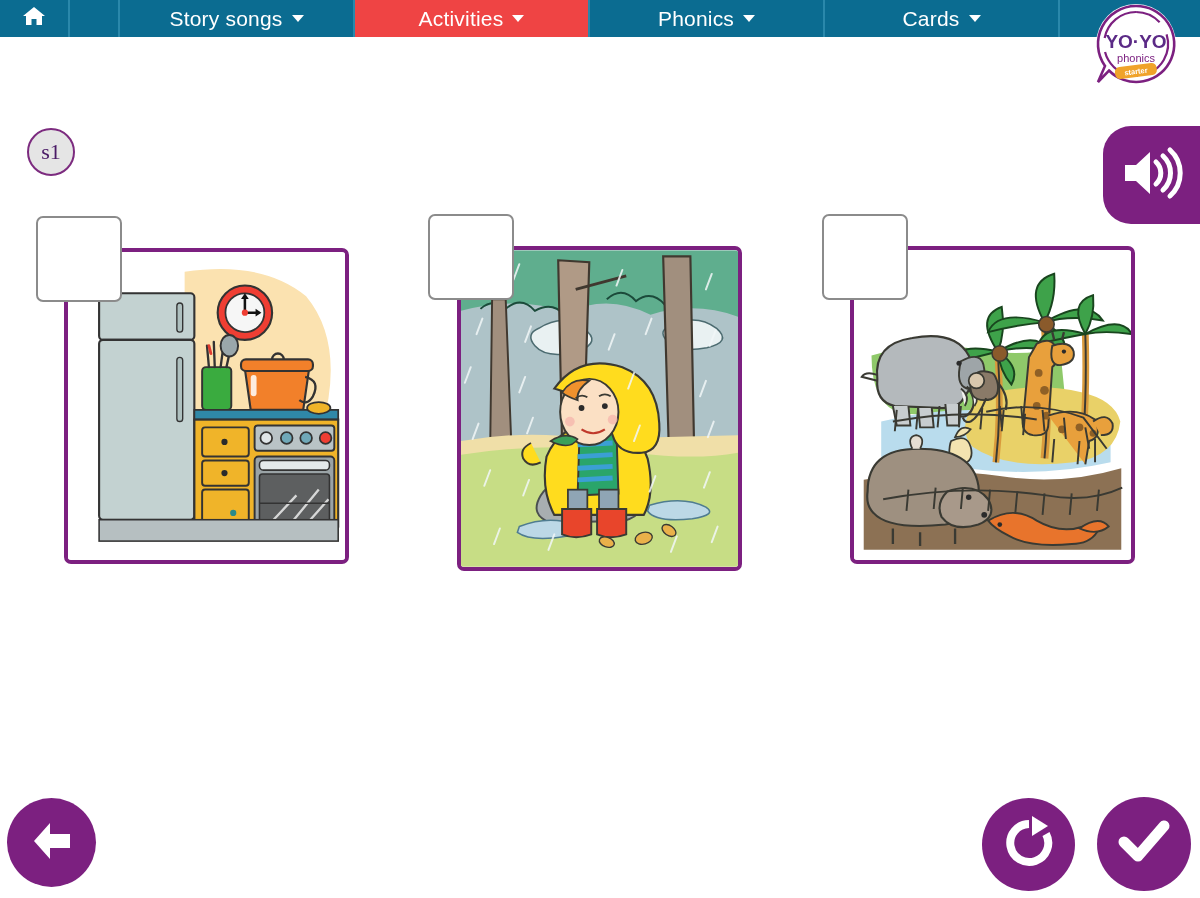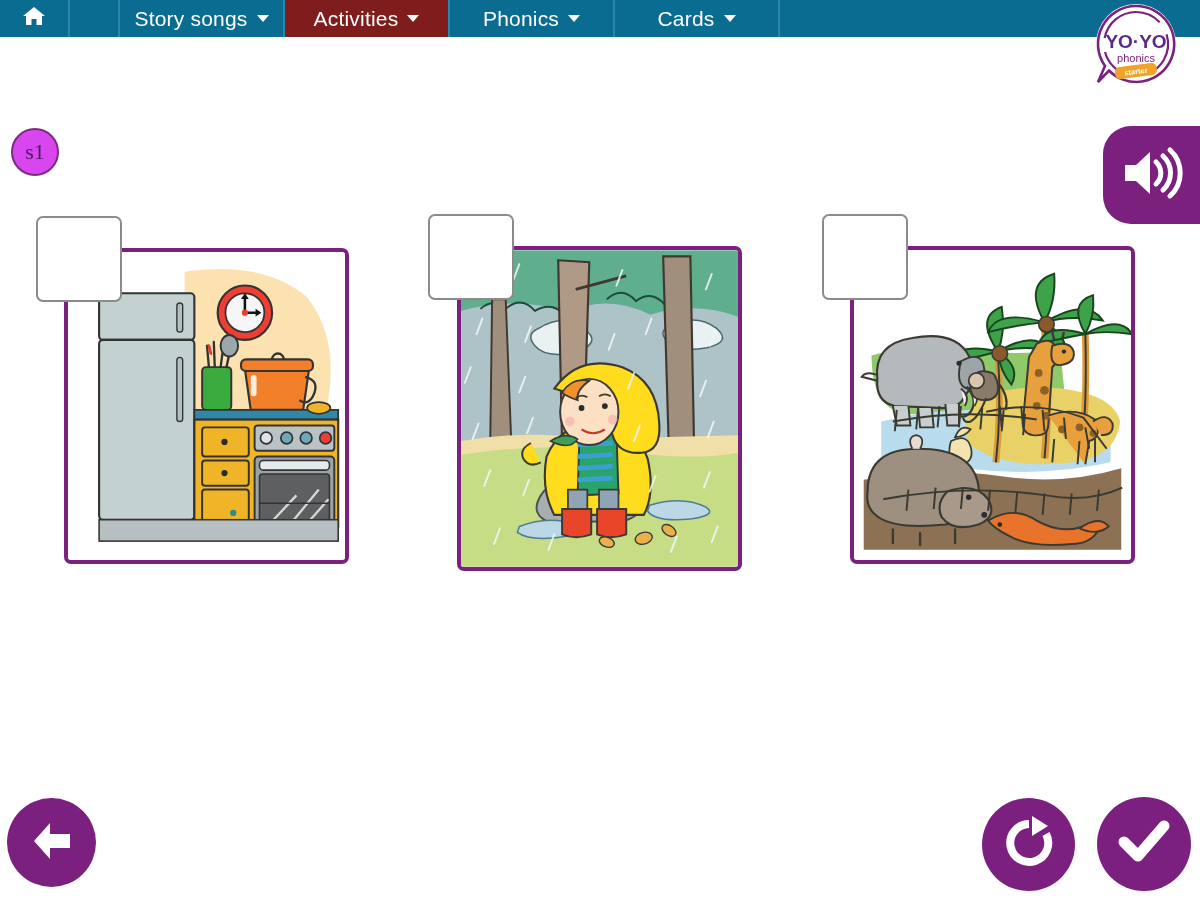--- a/index.html
+++ b/index.html
@@ -36,23 +36,23 @@
     font-size: 21px;
     letter-spacing: 0.2px;
     background: #0b6c91;
     border-right: 2px solid #2a88ab;
     box-sizing: border-box;
     cursor: pointer;
     white-space: nowrap;
   }
   .nav-item.home { width: 70px; }
   .nav-item.spacer { width: 50px; }
-  .nav-item.wide { width: 165px; text-align: right; }
+  .nav-item.wide { width: 235px; text-align: right; }
   .nav-item.active {
-    background: #7f1d1d;
+    background: #ef4444;
   }
   .nav-label { margin-right: 9px; }
   .caret {
     width: 0; height: 0;
     border-left: 6px solid transparent;
     border-right: 6px solid transparent;
     border-top: 7px solid #ffffff;
     display: inline-block;
   }
   .home-icon { display: block; }
@@ -63,27 +63,27 @@
     right: 16px;
     top: 2px;
     width: 96px;
     height: 88px;
     z-index: 30;
   }
 
   
   .badge-s1 {
     position: absolute;
-    left: 11px;
+    left: 27px;
     top: 128px;
     width: 48px;
     height: 48px;
     border: 2px solid #7c2b7f;
     border-radius: 50%;
-    background: #d946ef;
+    background: #e5e5e5;
     display: flex;
     align-items: center;
     justify-content: center;
     font-size: 22px;
     font-family: "Liberation Serif", serif;
     color: #4a1a66;
     box-sizing: border-box;
   }
 
   

